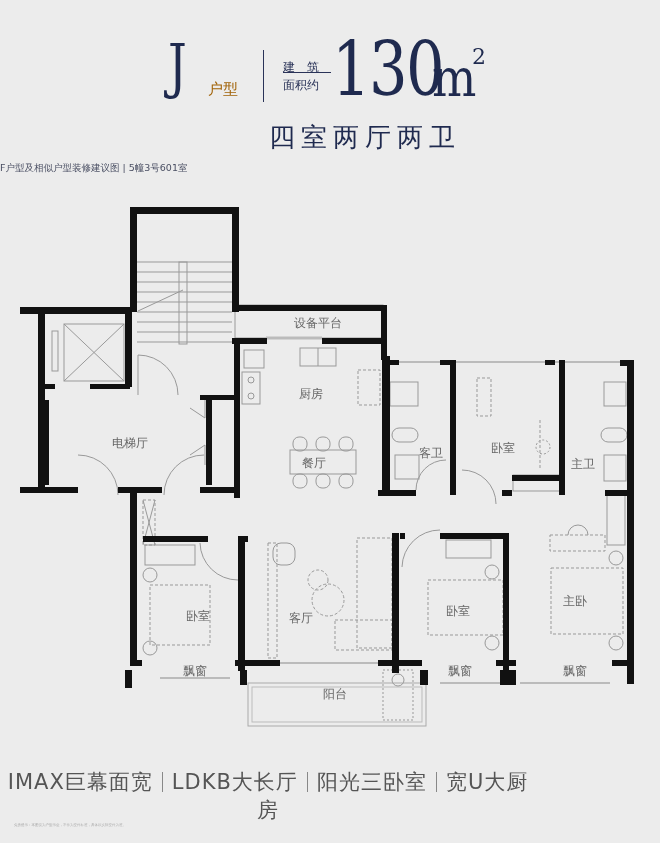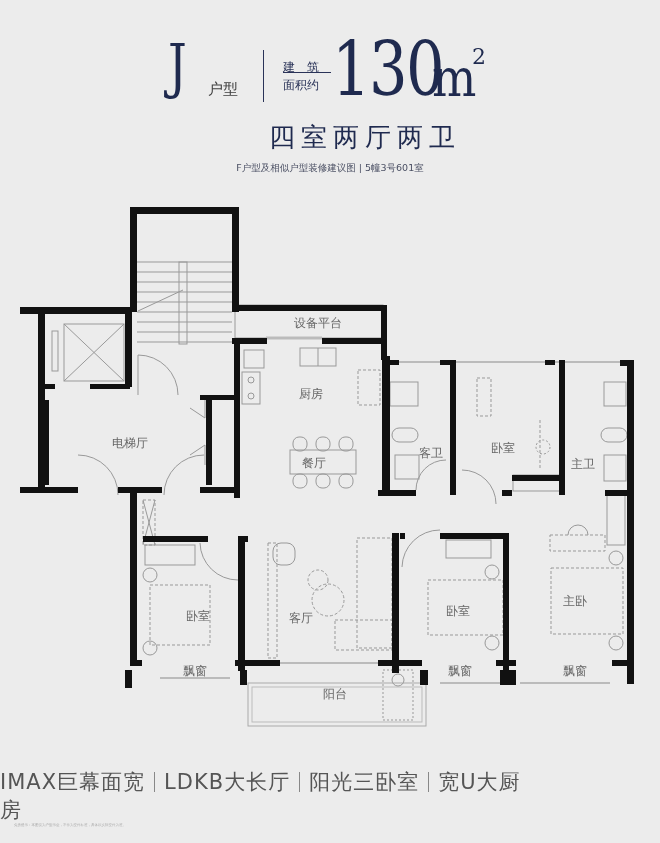--- a/index.html
+++ b/index.html
@@ -1,29 +1,29 @@
 <!DOCTYPE html>
 <html><head>
 <meta charset="utf-8">
 <style>
   html, body { margin:0; padding:0; }
   body { width:660px; height:843px; background:#ececec; position:relative; overflow:hidden; font-family:"DejaVu Sans","Liberation Sans",sans-serif; }
   .header { position:absolute; left:0; top:0; width:660px; height:190px; }
   .type-letter { position:absolute; left:168px; top:36px; font-family:"DejaVu Serif","Liberation Serif",serif; font-size:60px; color:#1f2a4f; line-height:1; transform:scaleX(0.78); transform-origin:left top; }
-  .type-suffix { position:absolute; left:208px; top:80px; font-size:15px; color:#404040; }
+  .type-suffix { position:absolute; left:208px; top:80px; font-size:15px; color:#a16207; }
   .divider-v { position:absolute; left:263px; top:50px; width:1px; height:52px; background:#2a3358; }
   .area-label { position:absolute; left:283px; top:58px; font-size:12px; color:#2a3358; line-height:18px; width:54px; }
   .area-label .l1 { letter-spacing:12px; display:block;text-decoration:underline; }
   .area-num { position:absolute; left:332px; top:32px; font-family:"DejaVu Serif","Liberation Serif",serif; font-size:74px; color:#1f2a4f; line-height:1; transform:scaleX(0.82); transform-origin:left top; letter-spacing:-2px; }
   .area-unit { position:absolute; left:432px; top:52px; font-family:"DejaVu Serif","Liberation Serif",serif; font-size:52px; color:#1f2a4f; line-height:1; transform:scaleX(0.9); transform-origin:left top; }
   .area-sup { position:absolute; left:472px; top:44px; font-family:"DejaVu Serif","Liberation Serif",serif; font-size:22px; color:#1f2a4f; }
   .layout-title { position:absolute; left:0; width:660px; top:120px; text-align:center; font-family:"DejaVu Serif","Liberation Serif",serif; font-size:26px; letter-spacing:6px; color:#1f2a4f;padding-left:35px; }
-  .subtitle { position:absolute; left:0; width:660px; top:162px; text-align:center; font-size:9.5px; color:#4a4f63; }
+  .subtitle { position:absolute; left:0; width:660px; top:162px; text-align:left; font-size:9.5px; color:#4a4f63; }
   .plan { position:absolute; left:0; top:200px; }
-  .features { position:absolute; left:0; top:768px; width:536px; font-size:21px; color:#555; letter-spacing:1px; }
+  .features { position:absolute; left:0; top:768px; width:536px; text-align:center; font-size:21px; color:#555; letter-spacing:1px; }
   .features .sep { display:inline-block; width:1px; height:20px; background:#888; margin:0 9px; vertical-align:-3px; }
   .disclaimer { position:absolute; left:14px; top:823px; width:632px; font-size:3.5px; color:#aaa; white-space:nowrap; overflow:hidden; }
   .rl { font-family:"DejaVu Sans","Liberation Sans",sans-serif; font-size:12px; fill:#666; }
 </style>
 </head>
 <body>
 
 <div class="header">
   <div class="type-letter">J</div>
   <div class="type-suffix">户型</div>

